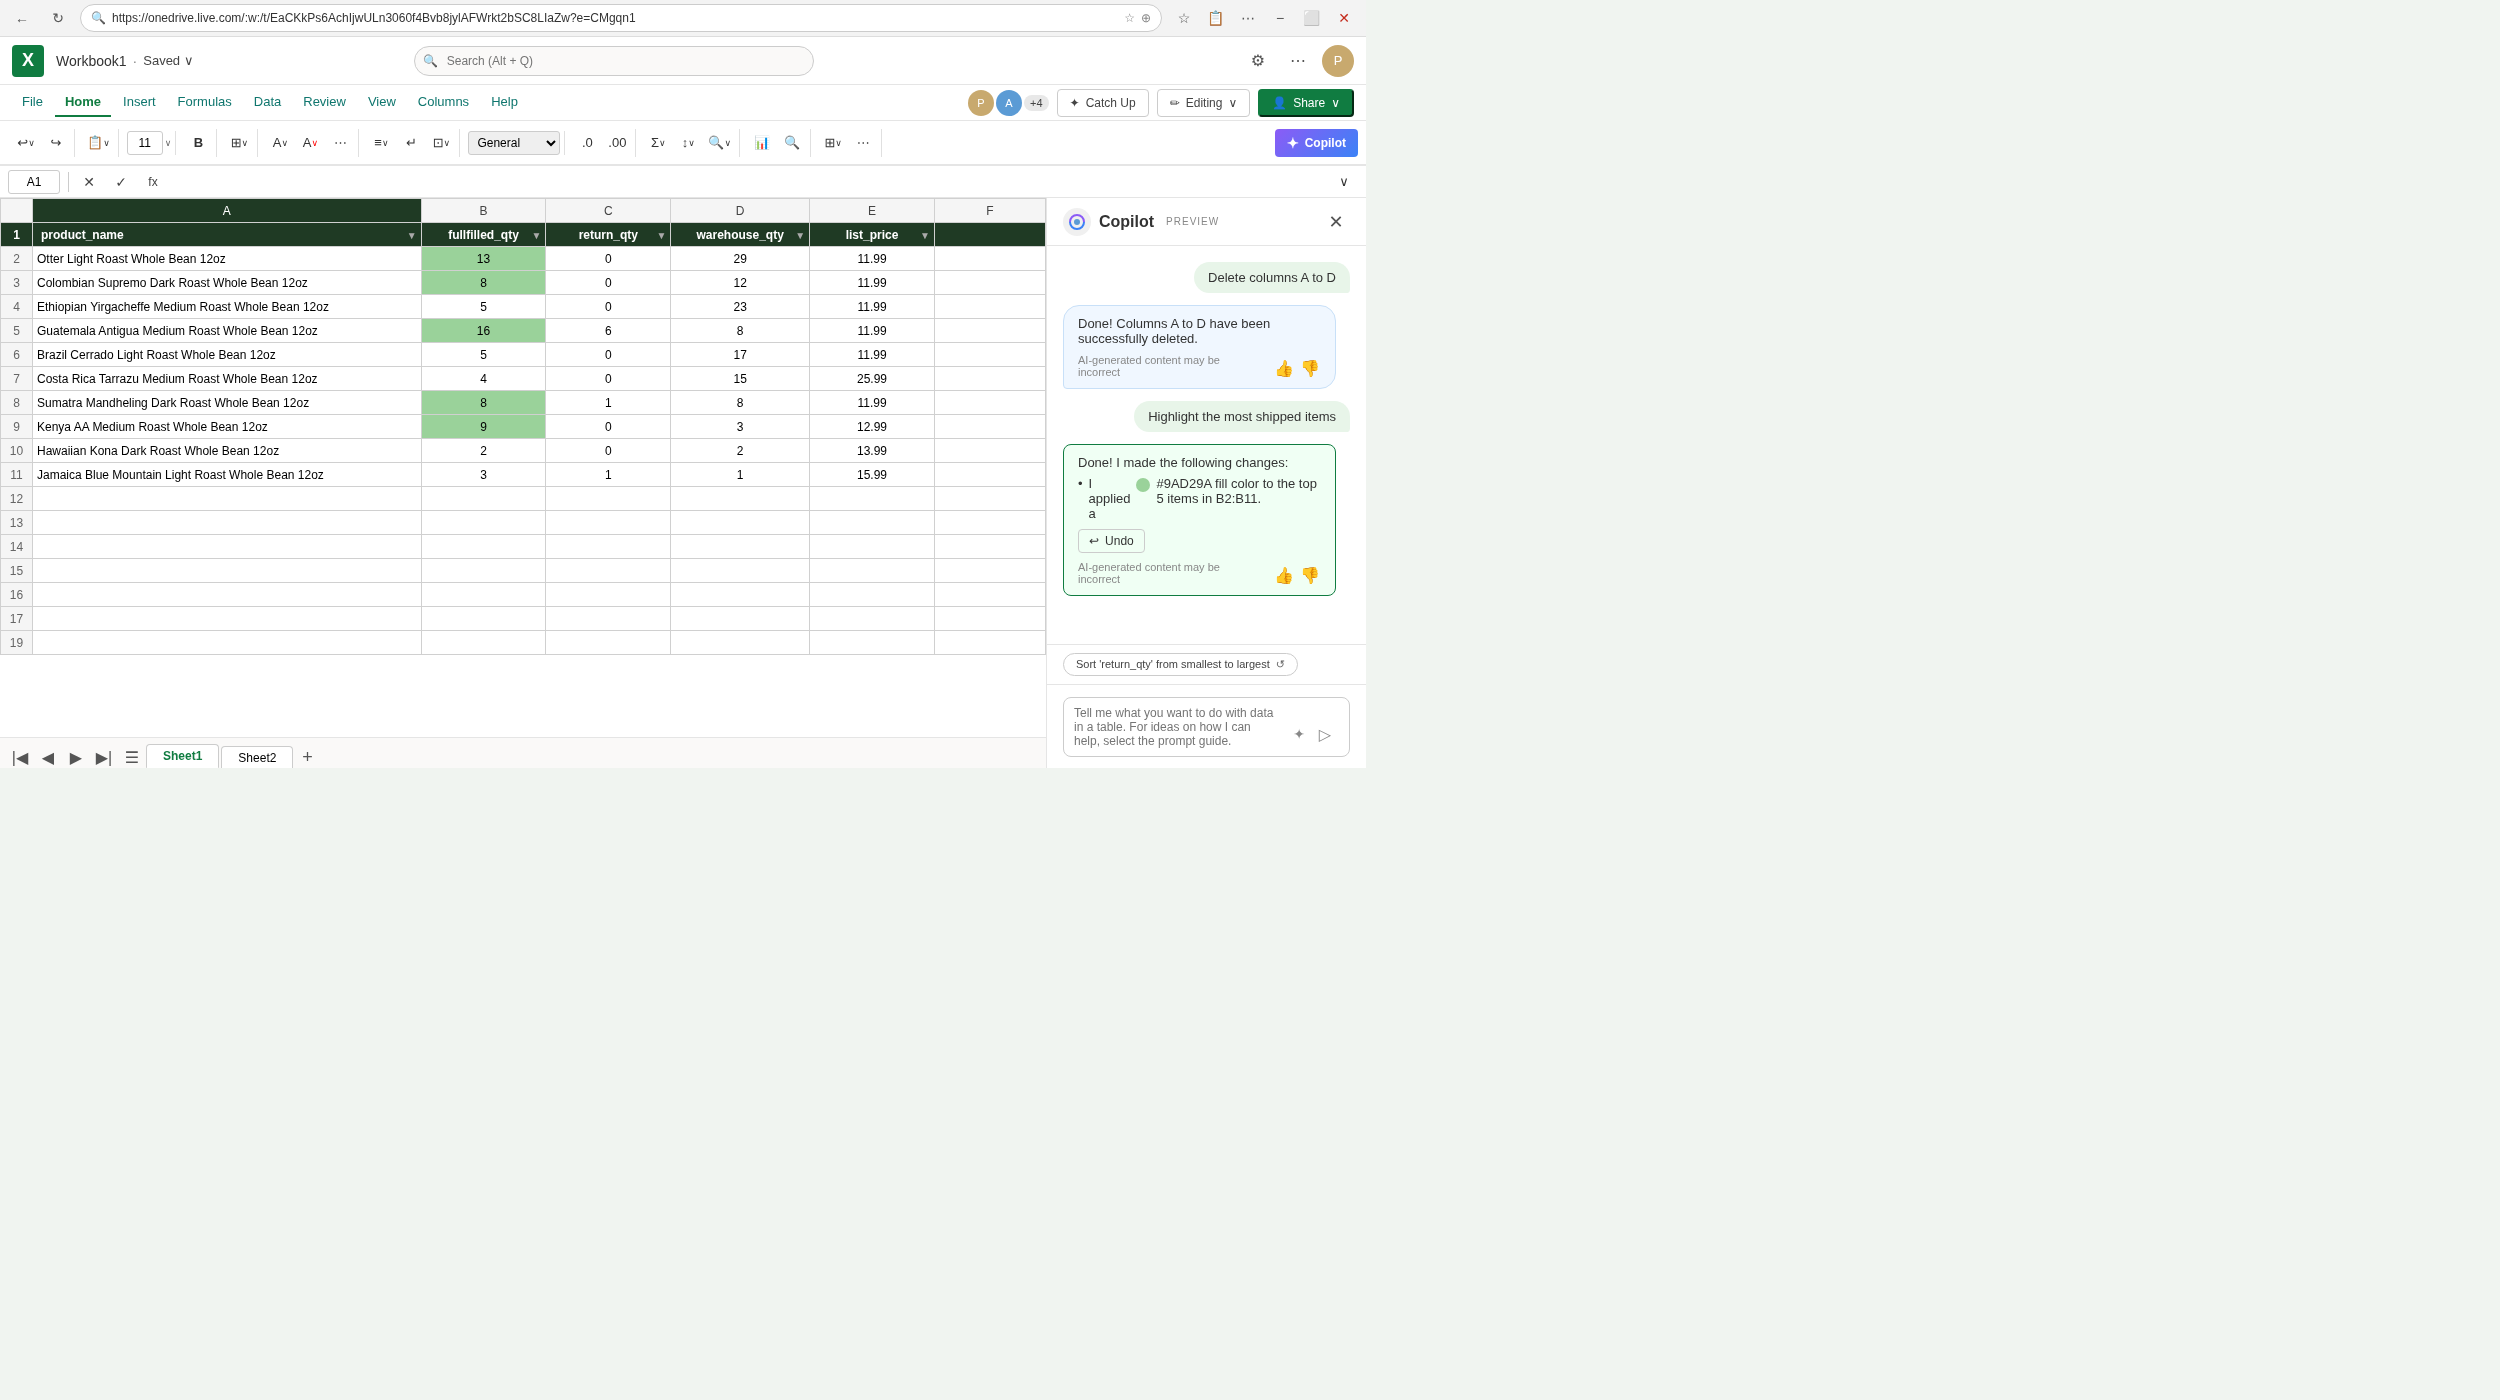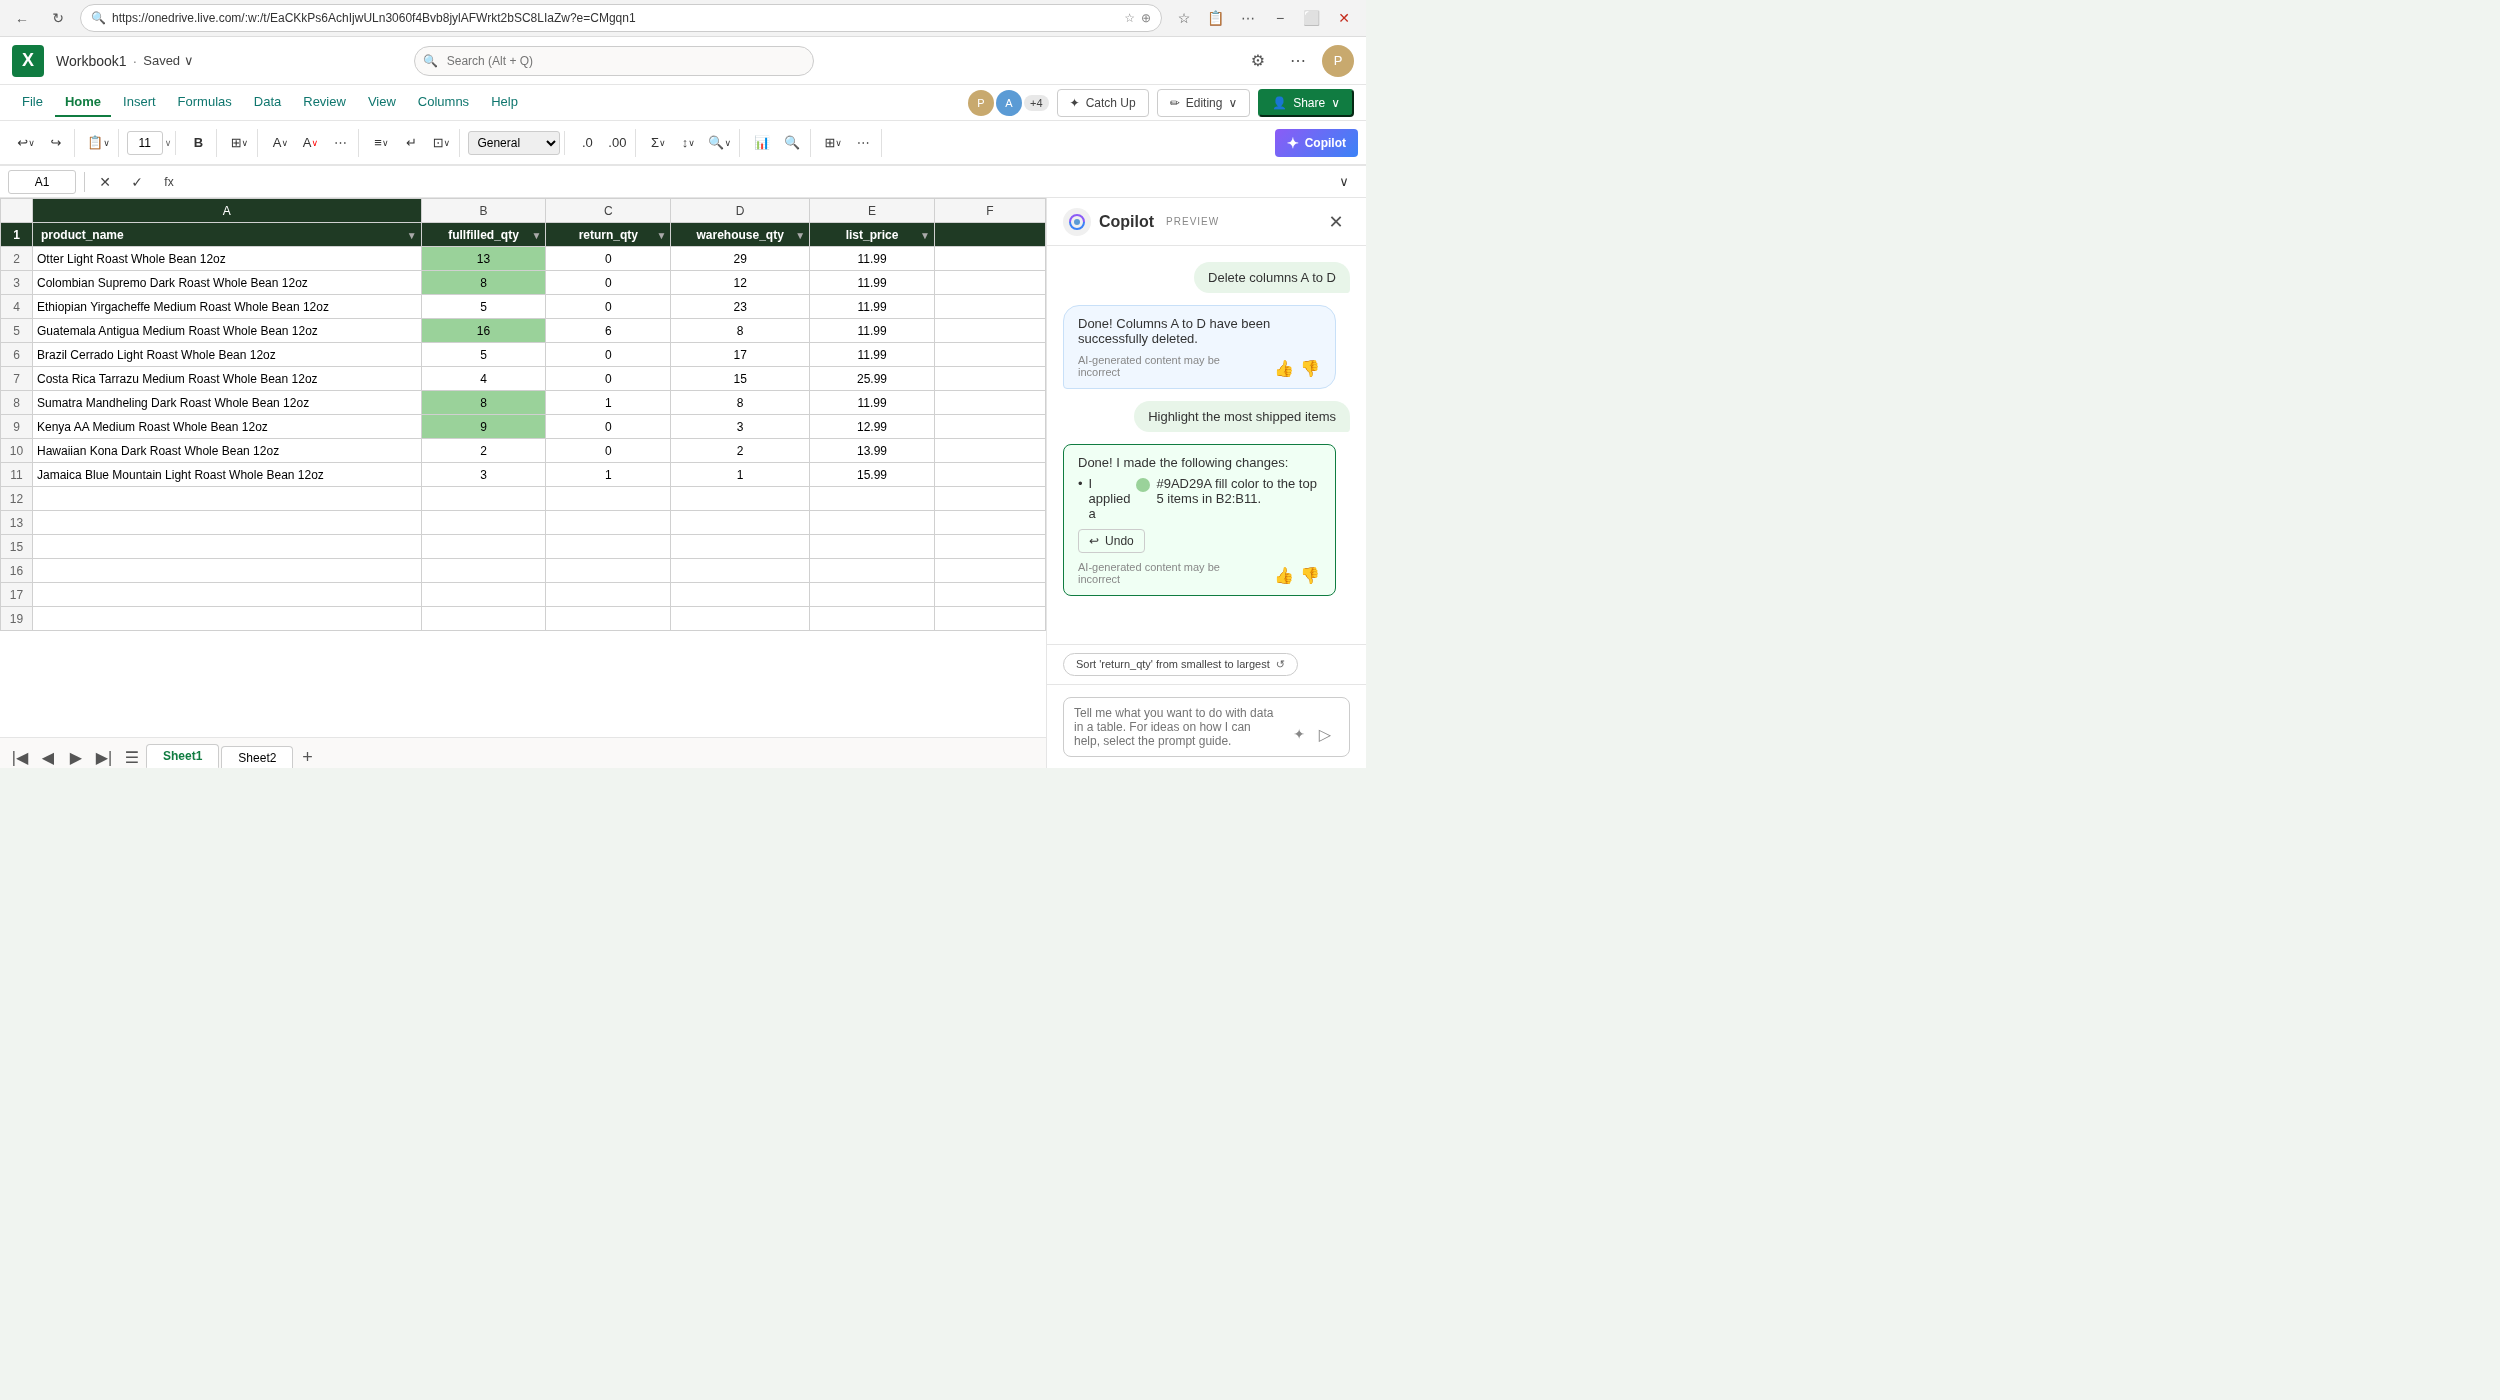--- a/index.html
+++ b/index.html
@@ -44,21 +44,21 @@
     .toolbar-group { display: flex; align-items: center; gap: 2px; padding: 0 4px; border-right: 1px solid #e0e0e0; }
     .toolbar-group:last-child { border-right: none; }
     .tb-btn { height: 28px; min-width: 28px; border: none; background: none; cursor: pointer; border-radius: 3px; display: flex; align-items: center; justify-content: center; padding: 0 4px; font-size: 13px; color: #333; }
     .tb-btn.bold { font-weight: bold; }
     .font-size-box { width: 36px; height: 24px; border: 1px solid #ccc; border-radius: 3px; text-align: center; font-size: 12px; }
     .format-select { height: 24px; border: 1px solid #ccc; border-radius: 3px; font-size: 12px; padding: 0 4px; min-width: 80px; }
     .copilot-btn { background: linear-gradient(135deg, #8b5cf6, #3b82f6); color: white; border: none; border-radius: 4px; padding: 0 12px; height: 28px; cursor: pointer; font-size: 12px; font-weight: 600; display: flex; align-items: center; gap: 6px; }
 
     
     .formula-bar { height: 32px; display: flex; align-items: center; border-bottom: 1px solid #e5e5e5; padding: 0 8px; gap: 8px; }
-    .cell-ref { width: 68px; height: 24px; border: 1px solid #ccc; border-radius: 3px; text-align: center; font-size: 12px; display: flex; align-items: center; justify-content: center; }
+    .cell-ref { width: 52px; height: 24px; border: 1px solid #ccc; border-radius: 3px; text-align: center; font-size: 12px; display: flex; align-items: center; justify-content: center; }
     .formula-divider { width: 1px; height: 20px; background: #ccc; }
     .formula-check { width: 24px; height: 24px; display: flex; align-items: center; justify-content: center; cursor: pointer; color: #444; font-size: 14px; }
     .formula-input { flex: 1; height: 24px; border: none; outline: none; font-size: 12px; }
 
     
     .main-area { display: flex; flex: 1; overflow: hidden; }
 
     
     .spreadsheet-area { flex: 1; overflow: hidden; display: flex; flex-direction: column; }
 
@@ -423,20 +423,29 @@
               <tr>
                 <th class="row-header">13</th>
                 <td class=""></td>
                 <td class=""></td>
                 <td class=""></td>
                 <td class=""></td>
                 <td class=""></td>
                 <td class=""></td>
               </tr>
               <tr>
+                <th class="row-header">14</th>
+                <td class=""></td>
+                <td class=""></td>
+                <td class=""></td>
+                <td class=""></td>
+                <td class=""></td>
+                <td class=""></td>
+              </tr>
+              <tr>
                 <th class="row-header">15</th>
                 <td class=""></td>
                 <td class=""></td>
                 <td class=""></td>
                 <td class=""></td>
                 <td class=""></td>
                 <td class=""></td>
               </tr>
               <tr>
                 <th class="row-header">16</th>

